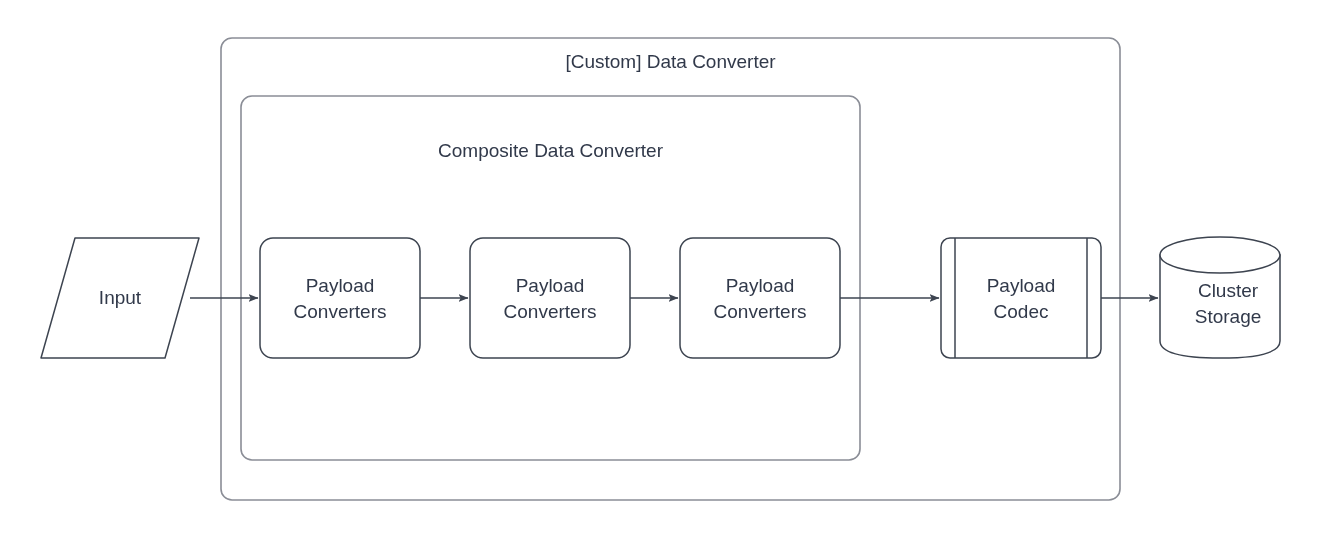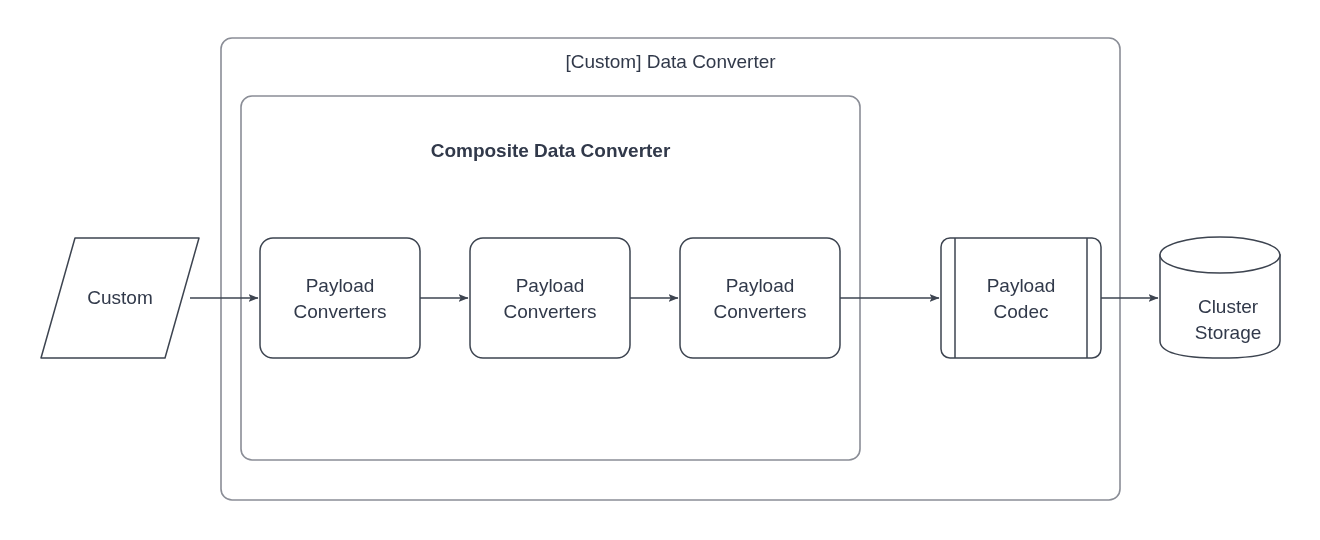--- a/index.html
+++ b/index.html
@@ -85,32 +85,32 @@
 
     <line x1="190" y1="298" x2="258" y2="298" stroke="#3d4450" stroke-width="1.5" marker-end="url(#arrowhead)"></line>
     <line x1="420" y1="298" x2="468" y2="298" stroke="#3d4450" stroke-width="1.5" marker-end="url(#arrowhead)"></line>
     <line x1="630" y1="298" x2="678" y2="298" stroke="#3d4450" stroke-width="1.5" marker-end="url(#arrowhead)"></line>
     <line x1="840" y1="298" x2="939" y2="298" stroke="#3d4450" stroke-width="1.5" marker-end="url(#arrowhead)"></line>
     <line x1="1101" y1="298" x2="1158" y2="298" stroke="#3d4450" stroke-width="1.5" marker-end="url(#arrowhead)"></line>
   </svg>
 
   <div class="container-title" style="left:221px; top:51px; width:899px;">[Custom] Data Converter</div>
 
-  <div class="container-title" style="left:241px; top:140px; width:619px;font-weight:bold;">Composite Data Converter</div>
+  <div class="container-title" style="left:241px; top:140px; width:619px;">Composite Data Converter</div>
 
-  <div class="label" style="left:40px; top:286px; width:160px;">Custom</div>
+  <div class="label" style="left:40px; top:286px; width:160px;">Input</div>
 
   <div class="label two-line" style="left:260px; top:273px; width:160px;">Payload
 Converters</div>
 
   <div class="label two-line" style="left:470px; top:273px; width:160px;">Payload
 Converters</div>
 
   <div class="label two-line" style="left:680px; top:273px; width:160px;">Payload
 Converters</div>
 
   <div class="label two-line" style="left:955px; top:273px; width:132px;">Payload
 Codec</div>
 
-  <div class="label two-line" style="left:1160px; top:278px; width:136px;margin-top:16px;">Cluster
+  <div class="label two-line" style="left:1160px; top:278px; width:136px;">Cluster
 Storage</div>
 
 </div>
 
 </body></html>

